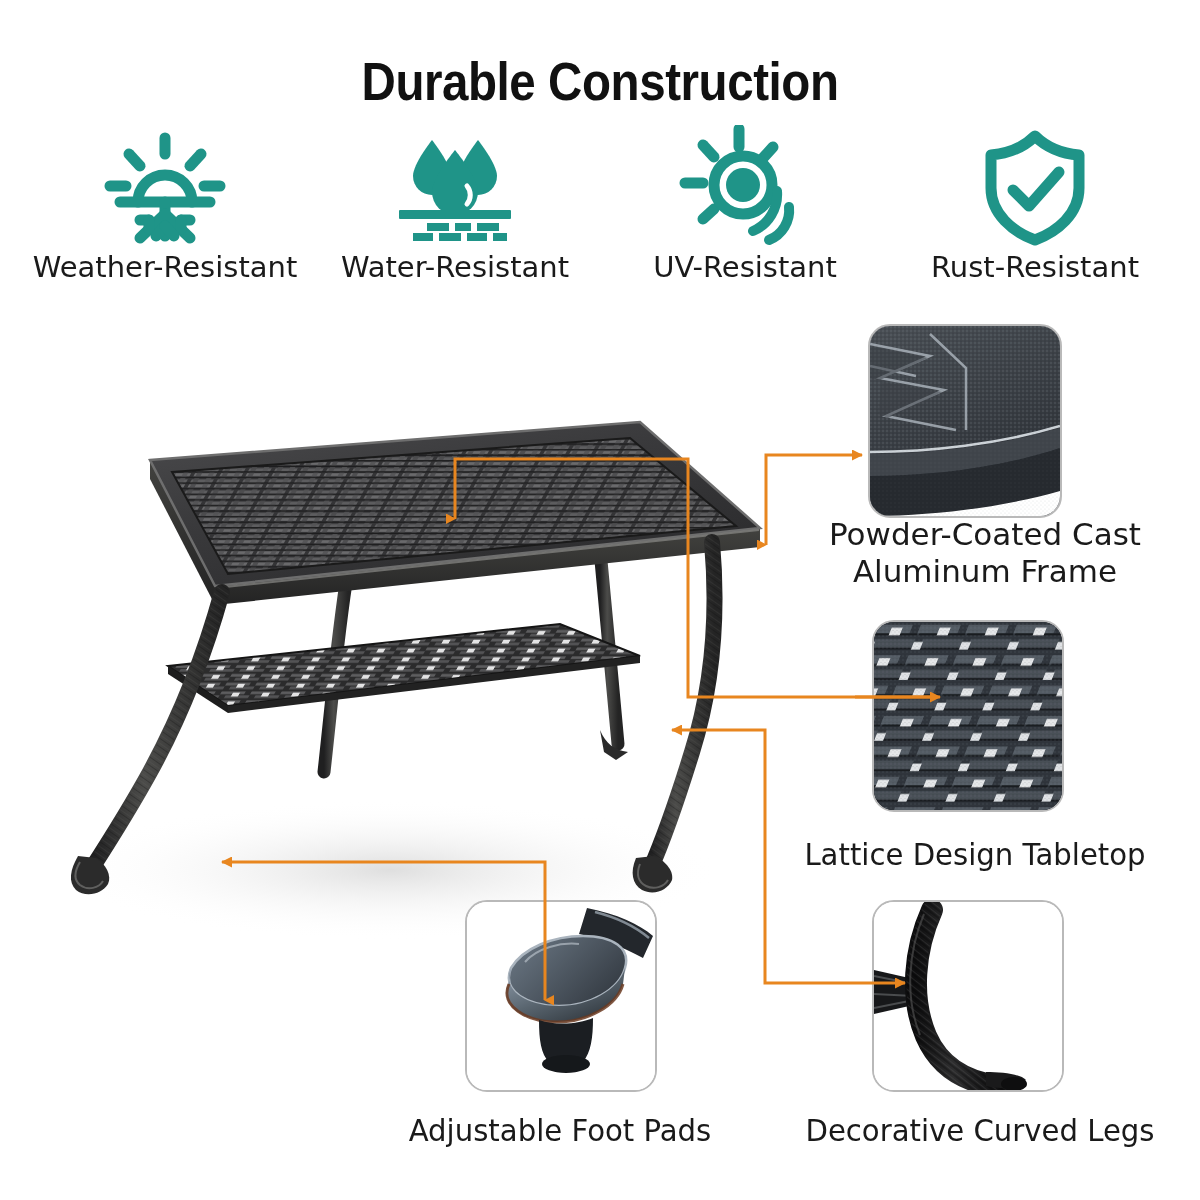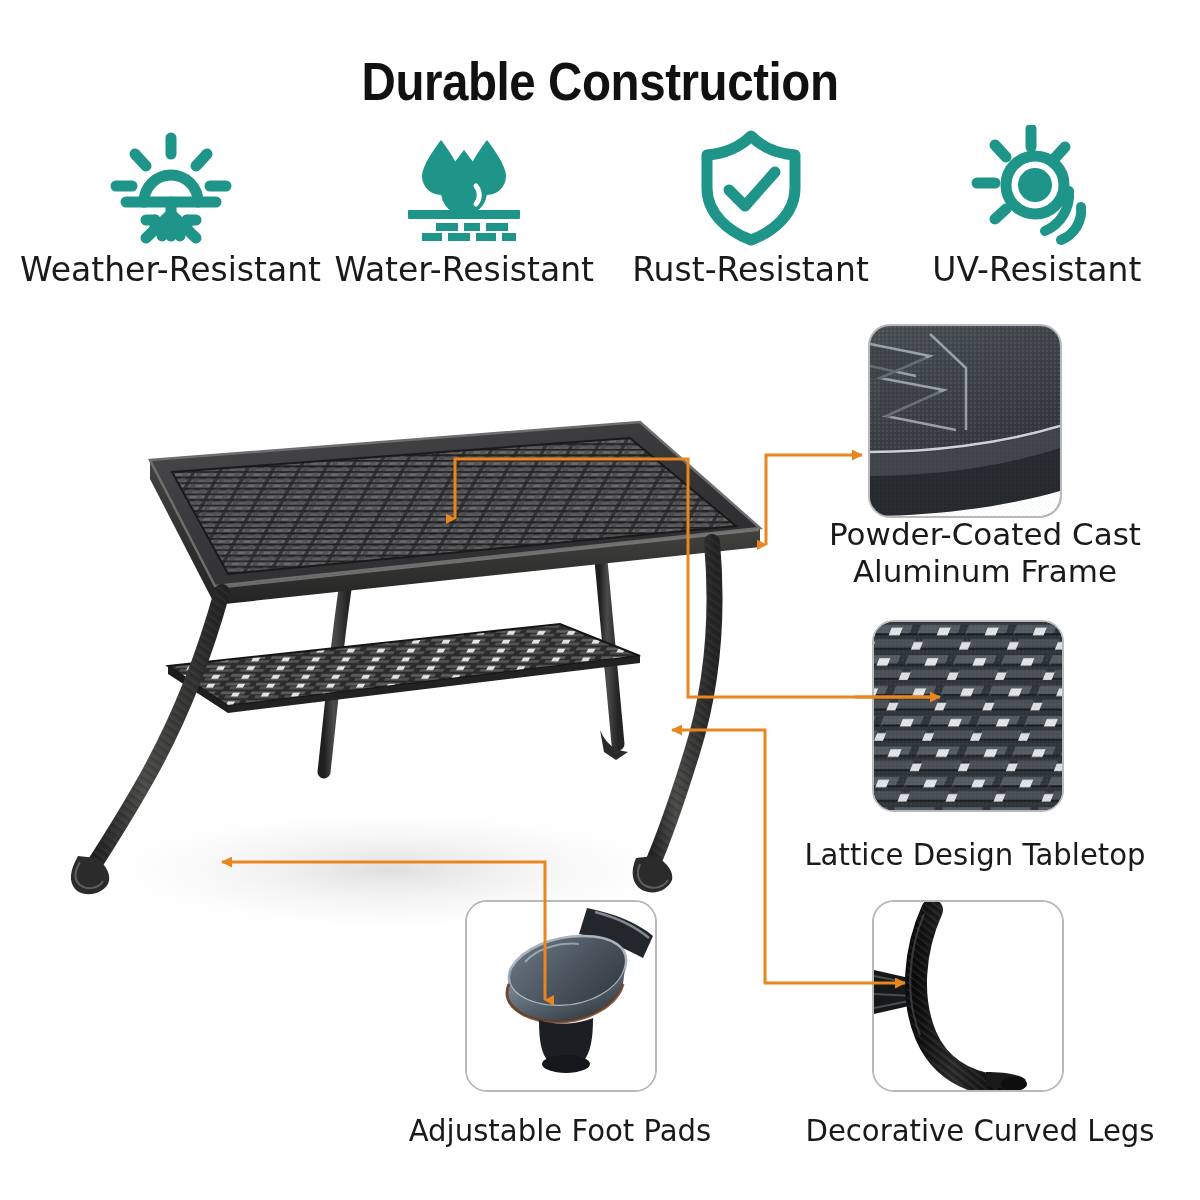--- a/index.html
+++ b/index.html
@@ -31,21 +31,21 @@
   }
   .feature{
     flex:1 1 0;
     display:flex;flex-direction:column;align-items:center;
   }
   .feature .icon-wrap{
     height:118px;display:flex;align-items:center;justify-content:center;
   }
   .feature .flabel{
     font-family:"DejaVu Sans", sans-serif;
-    font-size:33px;
+    font-size:29px;
     color:#1a1a1a;
     white-space:nowrap;
     margin-top:4px;
   }
 
   
   .stage{
     position:absolute;left:0px;top:400px;width:800px;height:560px;
   }
 
@@ -140,49 +140,49 @@
             <rect x="82" y="105" width="20" height="8"></rect>
             <rect x="108" y="105" width="14" height="8"></rect>
           </g>
         </svg>
       </div>
       <div class="flabel">Water-Resistant</div>
     </div>
 
     <div class="feature">
       <div class="icon-wrap">
-        <svg width="112" height="118" viewBox="0 0 112 118">
-          <path d="M56 8 C42 22 24 26 12 27 L12 60 C12 86 34 104 56 112 C78 104 100 86 100 60 L100 27 C88 26 70 22 56 8 Z" fill="none" stroke="#1f9488" stroke-width="11" stroke-linejoin="round"></path>
-          <path d="M34 62 L50 78 L80 44" fill="none" stroke="#1f9488" stroke-width="11" stroke-linecap="round" stroke-linejoin="round"></path>
-        </svg>
-      </div>
-      <div class="flabel">Rust-Resistant</div>
-    </div>
-
-    <div class="feature">
-      <div class="icon-wrap">
         <svg width="136" height="125" viewBox="0 0 136 125">
           <g stroke="#1f9488" stroke-width="11" stroke-linecap="round" fill="none">
 
             <line x1="62" y1="4" x2="62" y2="22"></line>
             <line x1="26" y1="20" x2="37" y2="32"></line>
             <line x1="96" y1="22" x2="86" y2="33"></line>
             <line x1="8" y1="58" x2="26" y2="58"></line>
             <line x1="26" y1="94" x2="37" y2="84"></line>
 
             <circle cx="66" cy="60" r="29"></circle>
           </g>
           <circle cx="66" cy="60" r="17" fill="#1f9488"></circle>
           <g stroke="#1f9488" stroke-width="10" stroke-linecap="round" fill="none">
             <path d="M100 66 A40 40 0 0 1 76 106"></path>
             <path d="M112 82 A32 32 0 0 1 92 115"></path>
           </g>
         </svg>
       </div>
       <div class="flabel">UV-Resistant</div>
+    </div>
+
+    <div class="feature">
+      <div class="icon-wrap">
+        <svg width="112" height="118" viewBox="0 0 112 118">
+          <path d="M56 8 C42 22 24 26 12 27 L12 60 C12 86 34 104 56 112 C78 104 100 86 100 60 L100 27 C88 26 70 22 56 8 Z" fill="none" stroke="#1f9488" stroke-width="11" stroke-linejoin="round"></path>
+          <path d="M34 62 L50 78 L80 44" fill="none" stroke="#1f9488" stroke-width="11" stroke-linecap="round" stroke-linejoin="round"></path>
+        </svg>
+      </div>
+      <div class="flabel">Rust-Resistant</div>
     </div>
   </div>
 
   <div class="stage">
     <svg width="800" height="560" viewBox="0 0 800 560">
       <defs>
         <linearGradient id="topGrad" x1="0" y1="0" x2="0.7" y2="1">
           <stop offset="0%" stop-color="#4b4b4d"></stop>
           <stop offset="45%" stop-color="#3a3a3c"></stop>
           <stop offset="100%" stop-color="#2b2b2d"></stop>

